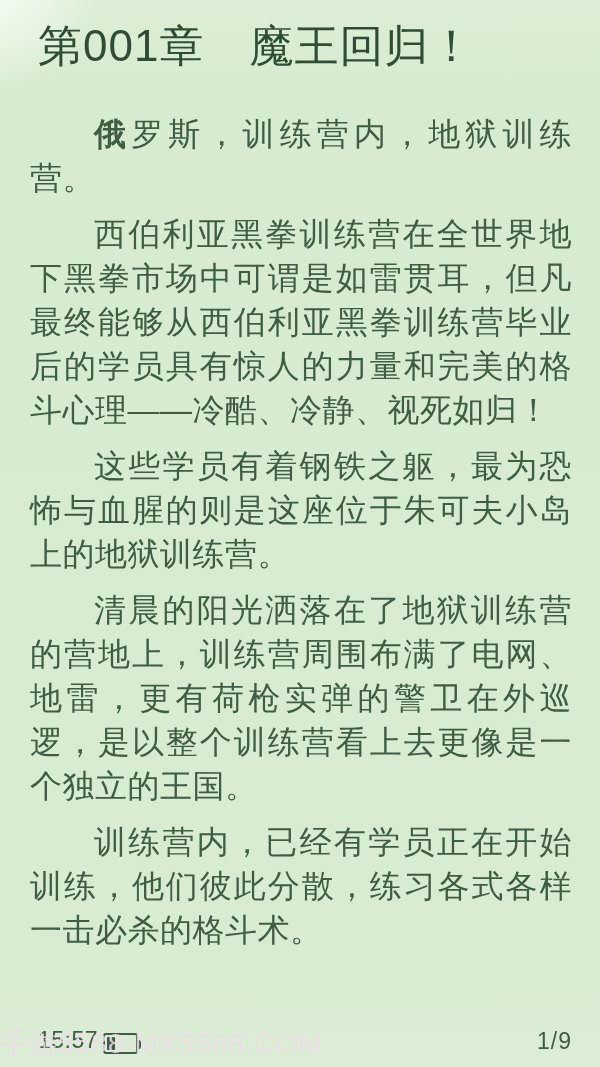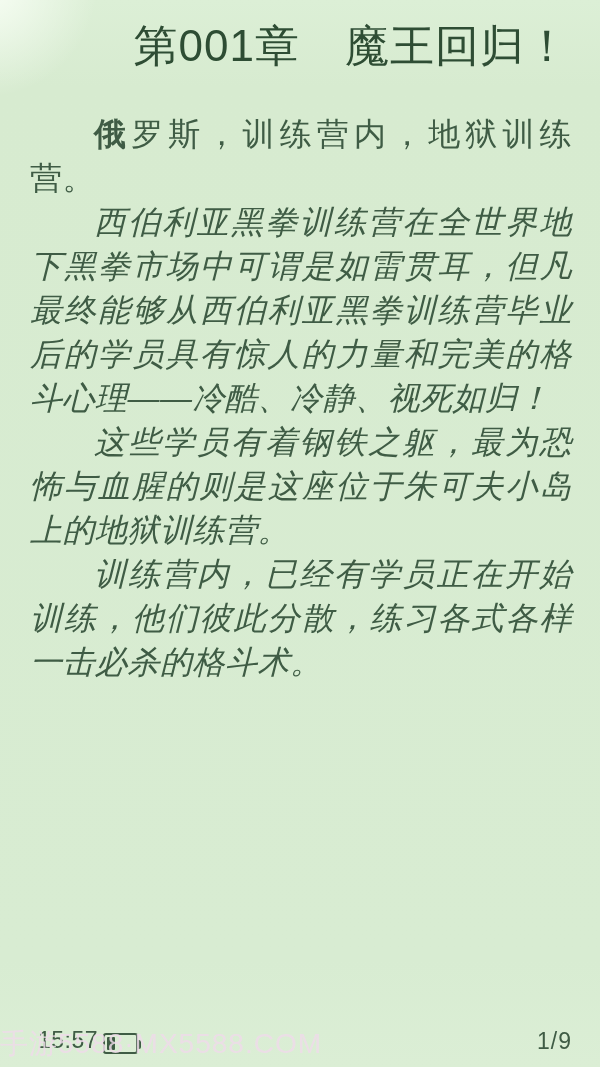--- a/index.html
+++ b/index.html
@@ -21,36 +21,35 @@
   .chapter-title {
     position: absolute;
     top: 20px;
     left: 38px;
     right: 30px;
     font-size: 44px;
     line-height: 52px;
     color: #2e4d34;
     letter-spacing: 1px;
     white-space: nowrap;
-    text-align: right;
   }
   .content {
     position: absolute;
     top: 112px;
     left: 30px;
     right: 28px;
     font-size: 32px;
     line-height: 44px;
     color: #3f5c45;
     text-align: justify;
     text-justify: inter-character;
     letter-spacing: 0.5px;
   }
   .para { text-indent: 2em; }
-  .para + .para { margin-top: 0; font-style: italic; }
+  .para + .para { margin-top: 12px; }
   .para:first-child::first-letter { font-weight: bold; }
 
   .status-bar {
     position: absolute;
     left: 0; right: 0; bottom: 12px;
     height: 30px;
   }
   .time-group {
     position: absolute;
     left: 38px; top: 2px;
@@ -107,20 +106,21 @@
 <body>
 
 <div class="page">
 
   <div class="chapter-title">第001章　魔王回归！</div>
 
   <div class="content">
     <div class="para">俄罗斯，训练营内，地狱训练营。</div>
     <div class="para">西伯利亚黑拳训练营在全世界地下黑拳市场中可谓是如雷贯耳，但凡最终能够从西伯利亚黑拳训练营毕业后的学员具有惊人的力量和完美的格斗心理——冷酷、冷静、视死如归！</div>
     <div class="para">这些学员有着钢铁之躯，最为恐怖与血腥的则是这座位于朱可夫小岛上的地狱训练营。</div>
+    <div class="para">清晨的阳光洒落在了地狱训练营的营地上，训练营周围布满了电网、地雷，更有荷枪实弹的警卫在外巡逻，是以整个训练营看上去更像是一个独立的王国。</div>
     <div class="para">训练营内，已经有学员正在开始训练，他们彼此分散，练习各式各样一击必杀的格斗术。</div>
   </div>
 
   <div class="status-bar">
     <div class="time-group">
       <span class="time">15:57</span>
       <span class="battery">
         <span class="battery-fill"></span>
         <span class="battery-nub"></span>
       </span>

